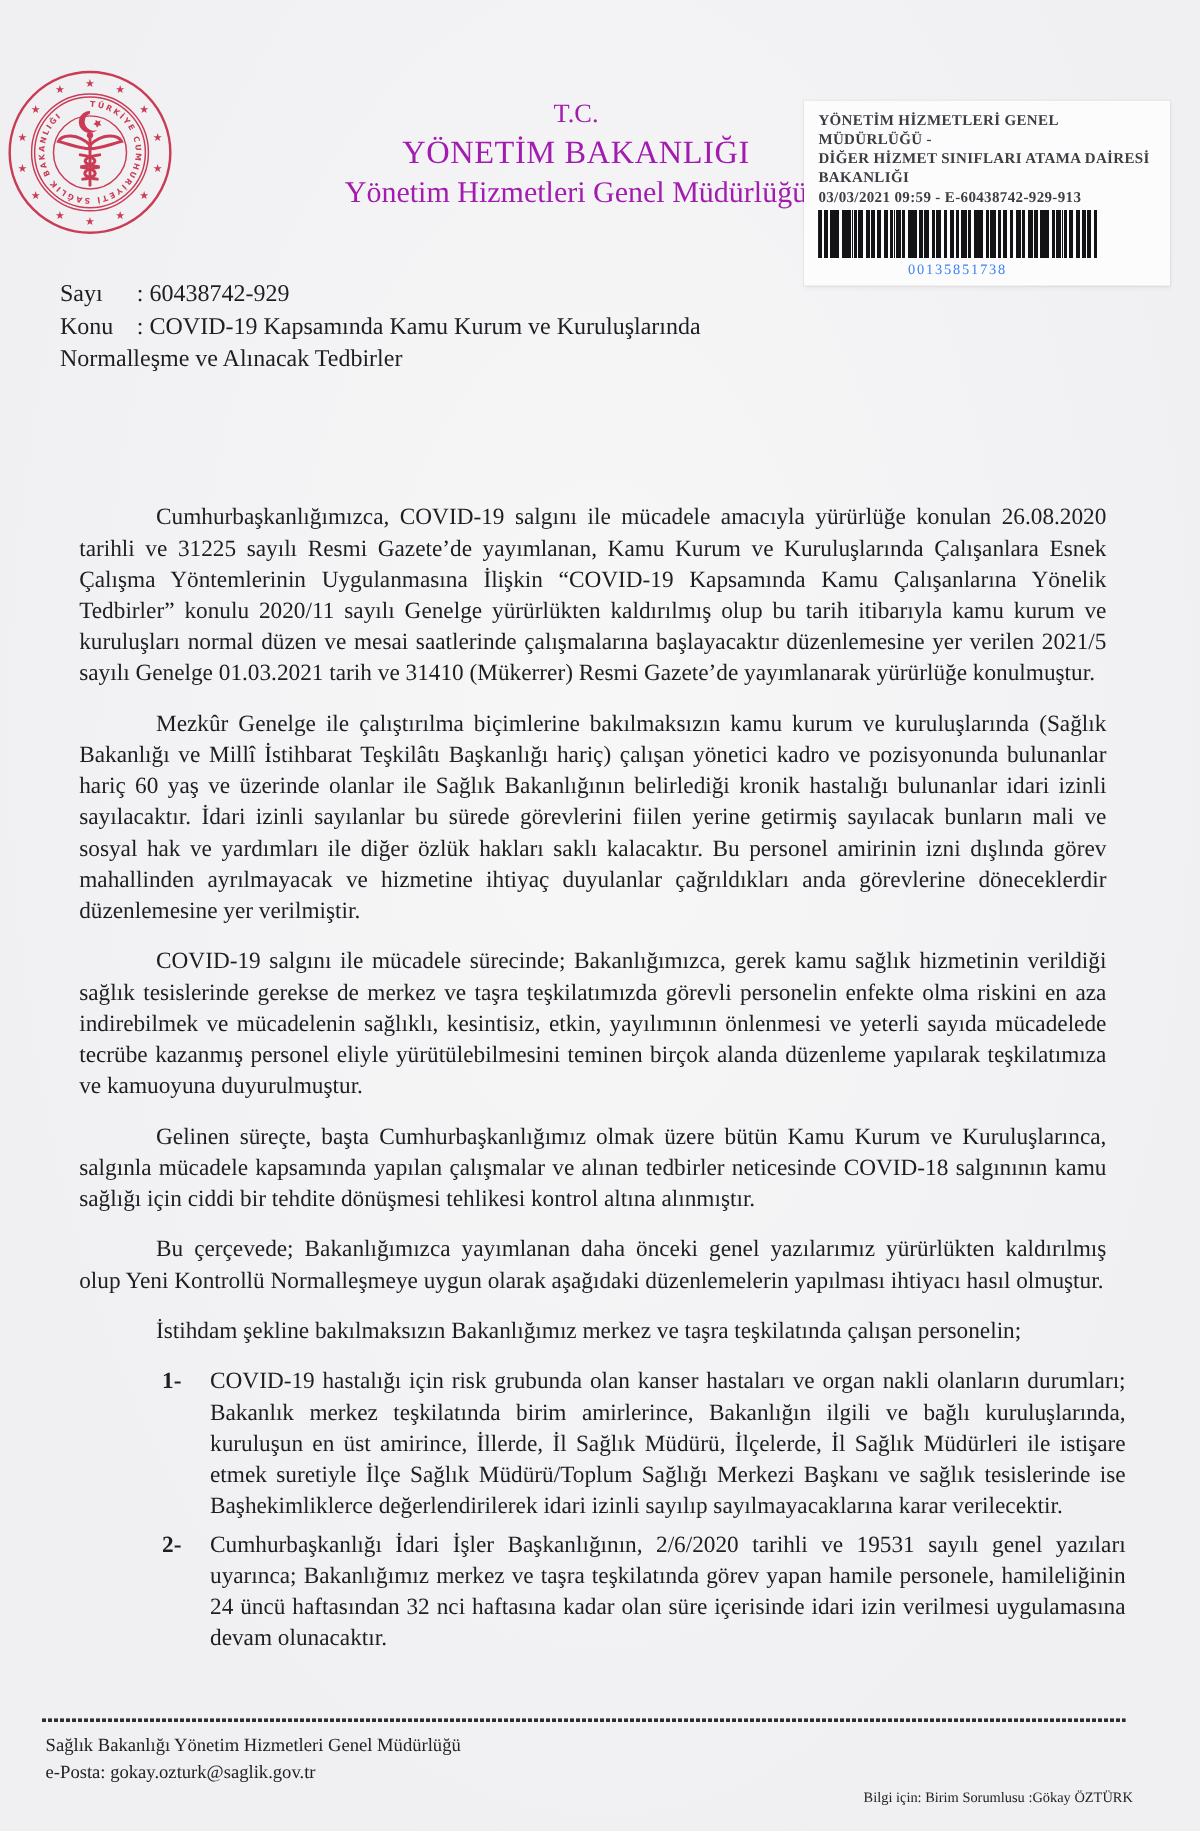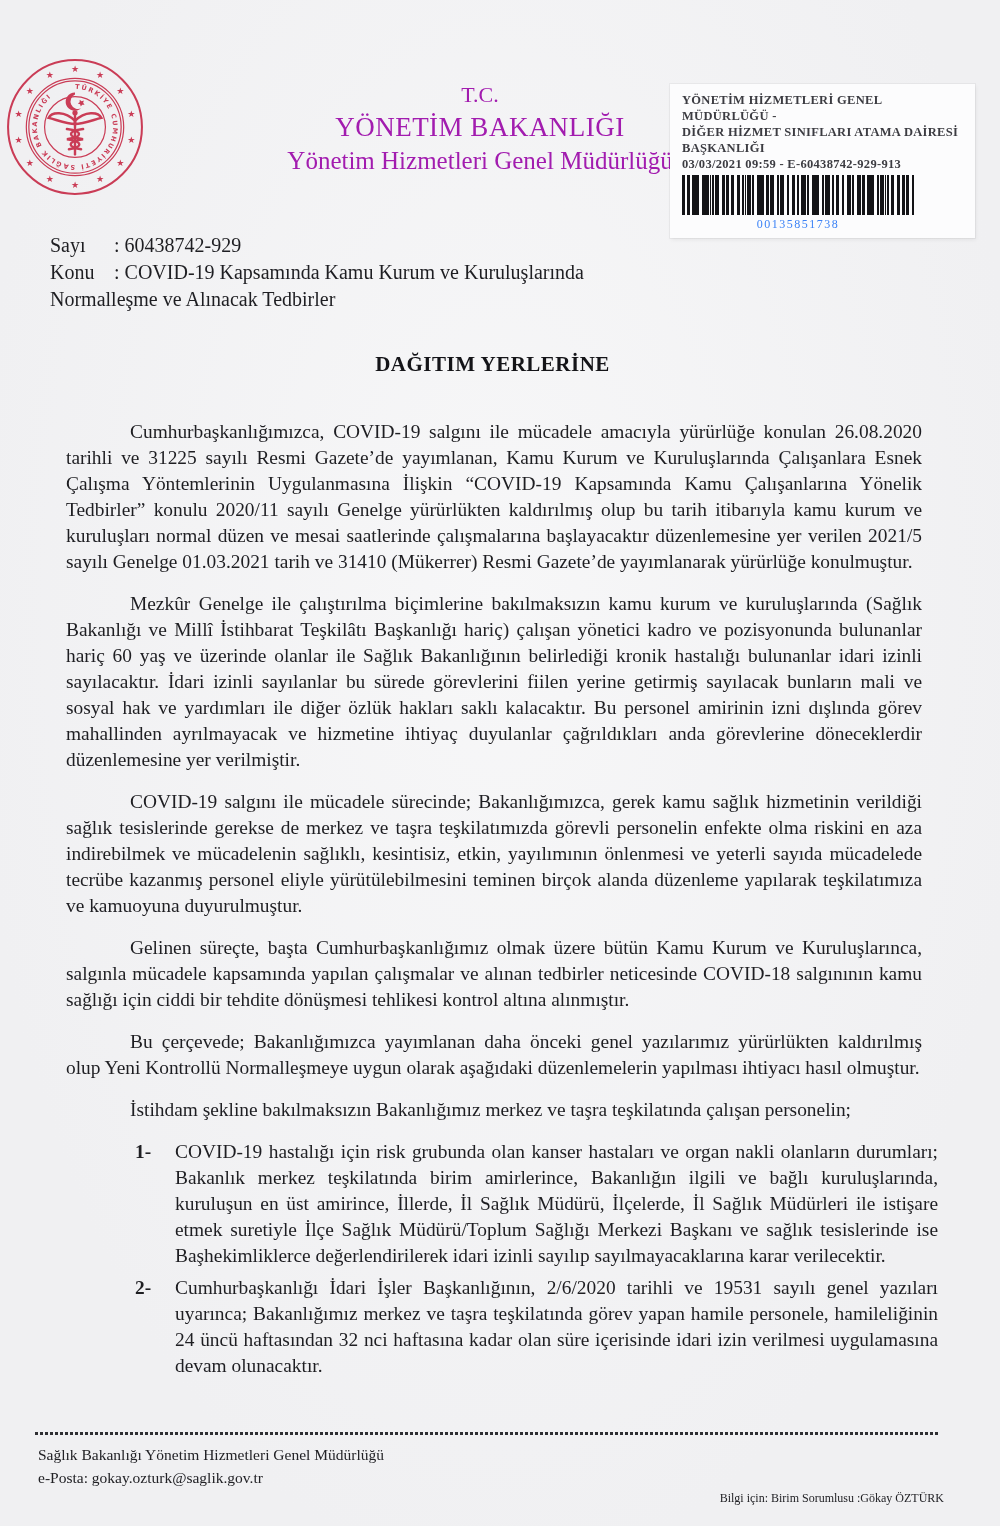--- a/index.html
+++ b/index.html
@@ -109,37 +109,36 @@
 
   <div class="head-center">
     <div class="head-tc">T.C.</div>
     <div class="head-ministry">YÖNETİM BAKANLIĞI</div>
     <div class="head-directorate">Yönetim Hizmetleri Genel Müdürlüğü</div>
   </div>
 
   <div class="stamp">
     <div class="stamp-line">YÖNETİM HİZMETLERİ GENEL MÜDÜRLÜĞÜ -</div>
     <div class="stamp-line">DİĞER HİZMET SINIFLARI ATAMA DAİRESİ</div>
-    <div class="stamp-line">BAŞKANLIĞI</div>
+    <div class="stamp-line">BAKANLIĞI</div>
     <div class="stamp-line">03/03/2021 09:59 - E-60438742-929-913</div>
     <div class="barcode"></div>
     <div class="barcode-num">00135851738</div>
   </div>
 
   <div class="meta">
     <div>
       <span class="meta-label">Sayı</span><span>: 60438742-929</span>
     </div>
     <div>
       <span class="meta-label">Konu</span><span>: COVID-19 Kapsamında Kamu Kurum ve Kuruluşlarında</span>
     </div>
     <div>Normalleşme ve Alınacak Tedbirler</div>
   </div>
 
-  <div class="doc-title">DAĞITIM YERLERİNE</div>
 
   <div class="body-flow">
     <p class="para">Cumhurbaşkanlığımızca, COVID-19 salgını ile mücadele amacıyla yürürlüğe konulan 26.08.2020 tarihli ve 31225 sayılı Resmi Gazete’de yayımlanan, Kamu Kurum ve Kuruluşlarında Çalışanlara Esnek Çalışma Yöntemlerinin Uygulanmasına İlişkin “COVID-19 Kapsamında Kamu Çalışanlarına Yönelik Tedbirler” konulu 2020/11 sayılı Genelge yürürlükten kaldırılmış olup bu tarih itibarıyla kamu kurum ve kuruluşları normal düzen ve mesai saatlerinde çalışmalarına başlayacaktır düzenlemesine yer verilen 2021/5 sayılı Genelge 01.03.2021 tarih ve 31410 (Mükerrer) Resmi Gazete’de yayımlanarak yürürlüğe konulmuştur.</p>
     <p class="para">Mezkûr Genelge ile çalıştırılma biçimlerine bakılmaksızın kamu kurum ve kuruluşlarında (Sağlık Bakanlığı ve Millî İstihbarat Teşkilâtı Başkanlığı hariç) çalışan yönetici kadro ve pozisyonunda bulunanlar hariç 60 yaş ve üzerinde olanlar ile Sağlık Bakanlığının belirlediği kronik hastalığı bulunanlar idari izinli sayılacaktır. İdari izinli sayılanlar bu sürede görevlerini fiilen yerine getirmiş sayılacak bunların mali ve sosyal hak ve yardımları ile diğer özlük hakları saklı kalacaktır. Bu personel amirinin izni dışlında görev mahallinden ayrılmayacak ve hizmetine ihtiyaç duyulanlar çağrıldıkları anda görevlerine döneceklerdir düzenlemesine yer verilmiştir.</p>
     <p class="para">COVID-19 salgını ile mücadele sürecinde; Bakanlığımızca, gerek kamu sağlık hizmetinin verildiği sağlık tesislerinde gerekse de merkez ve taşra teşkilatımızda görevli personelin enfekte olma riskini en aza indirebilmek ve mücadelenin sağlıklı, kesintisiz, etkin, yayılımının önlenmesi ve yeterli sayıda mücadelede tecrübe kazanmış personel eliyle yürütülebilmesini teminen birçok alanda düzenleme yapılarak teşkilatımıza ve kamuoyuna duyurulmuştur.</p>
     <p class="para">Gelinen süreçte, başta Cumhurbaşkanlığımız olmak üzere bütün Kamu Kurum ve Kuruluşlarınca, salgınla mücadele kapsamında yapılan çalışmalar ve alınan tedbirler neticesinde COVID-18 salgınının kamu sağlığı için ciddi bir tehdite dönüşmesi tehlikesi kontrol altına alınmıştır.</p>
     <p class="para">Bu çerçevede; Bakanlığımızca yayımlanan daha önceki genel yazılarımız yürürlükten kaldırılmış olup Yeni Kontrollü Normalleşmeye uygun olarak aşağıdaki düzenlemelerin yapılması ihtiyacı hasıl olmuştur.</p>
     <p class="para">İstihdam şekline bakılmaksızın Bakanlığımız merkez ve taşra teşkilatında çalışan personelin;</p>
 
     <div class="nlist">

